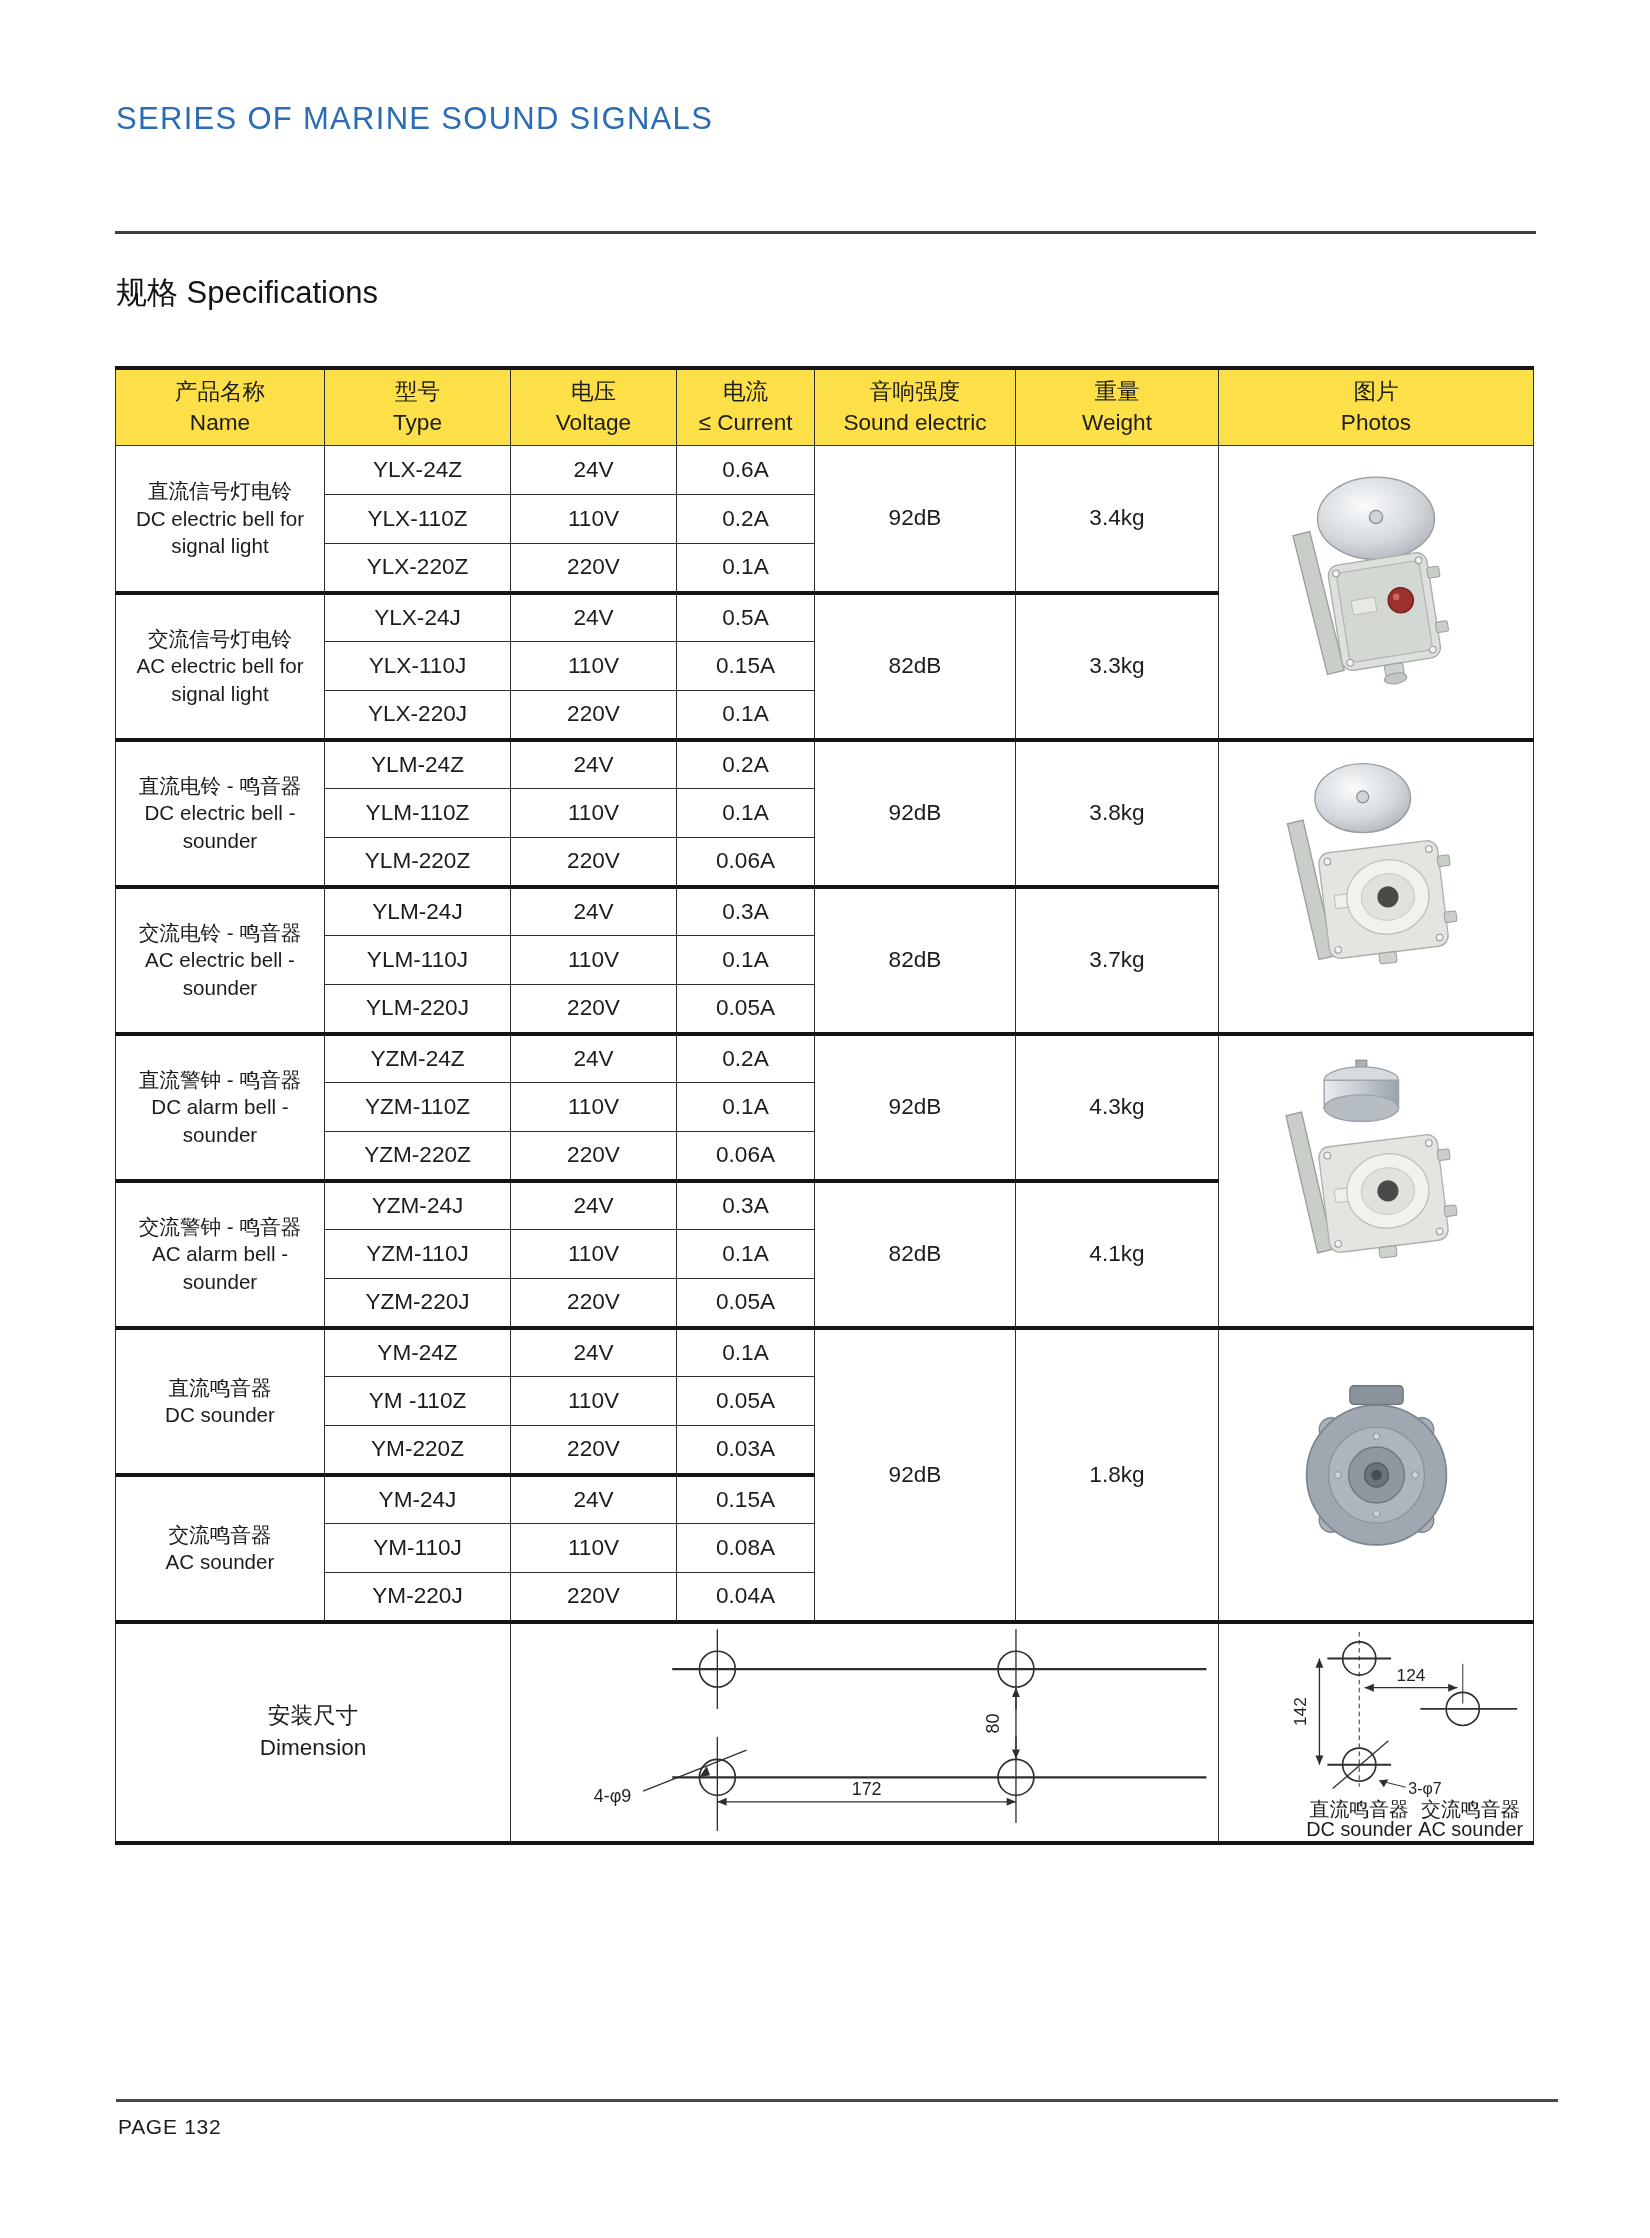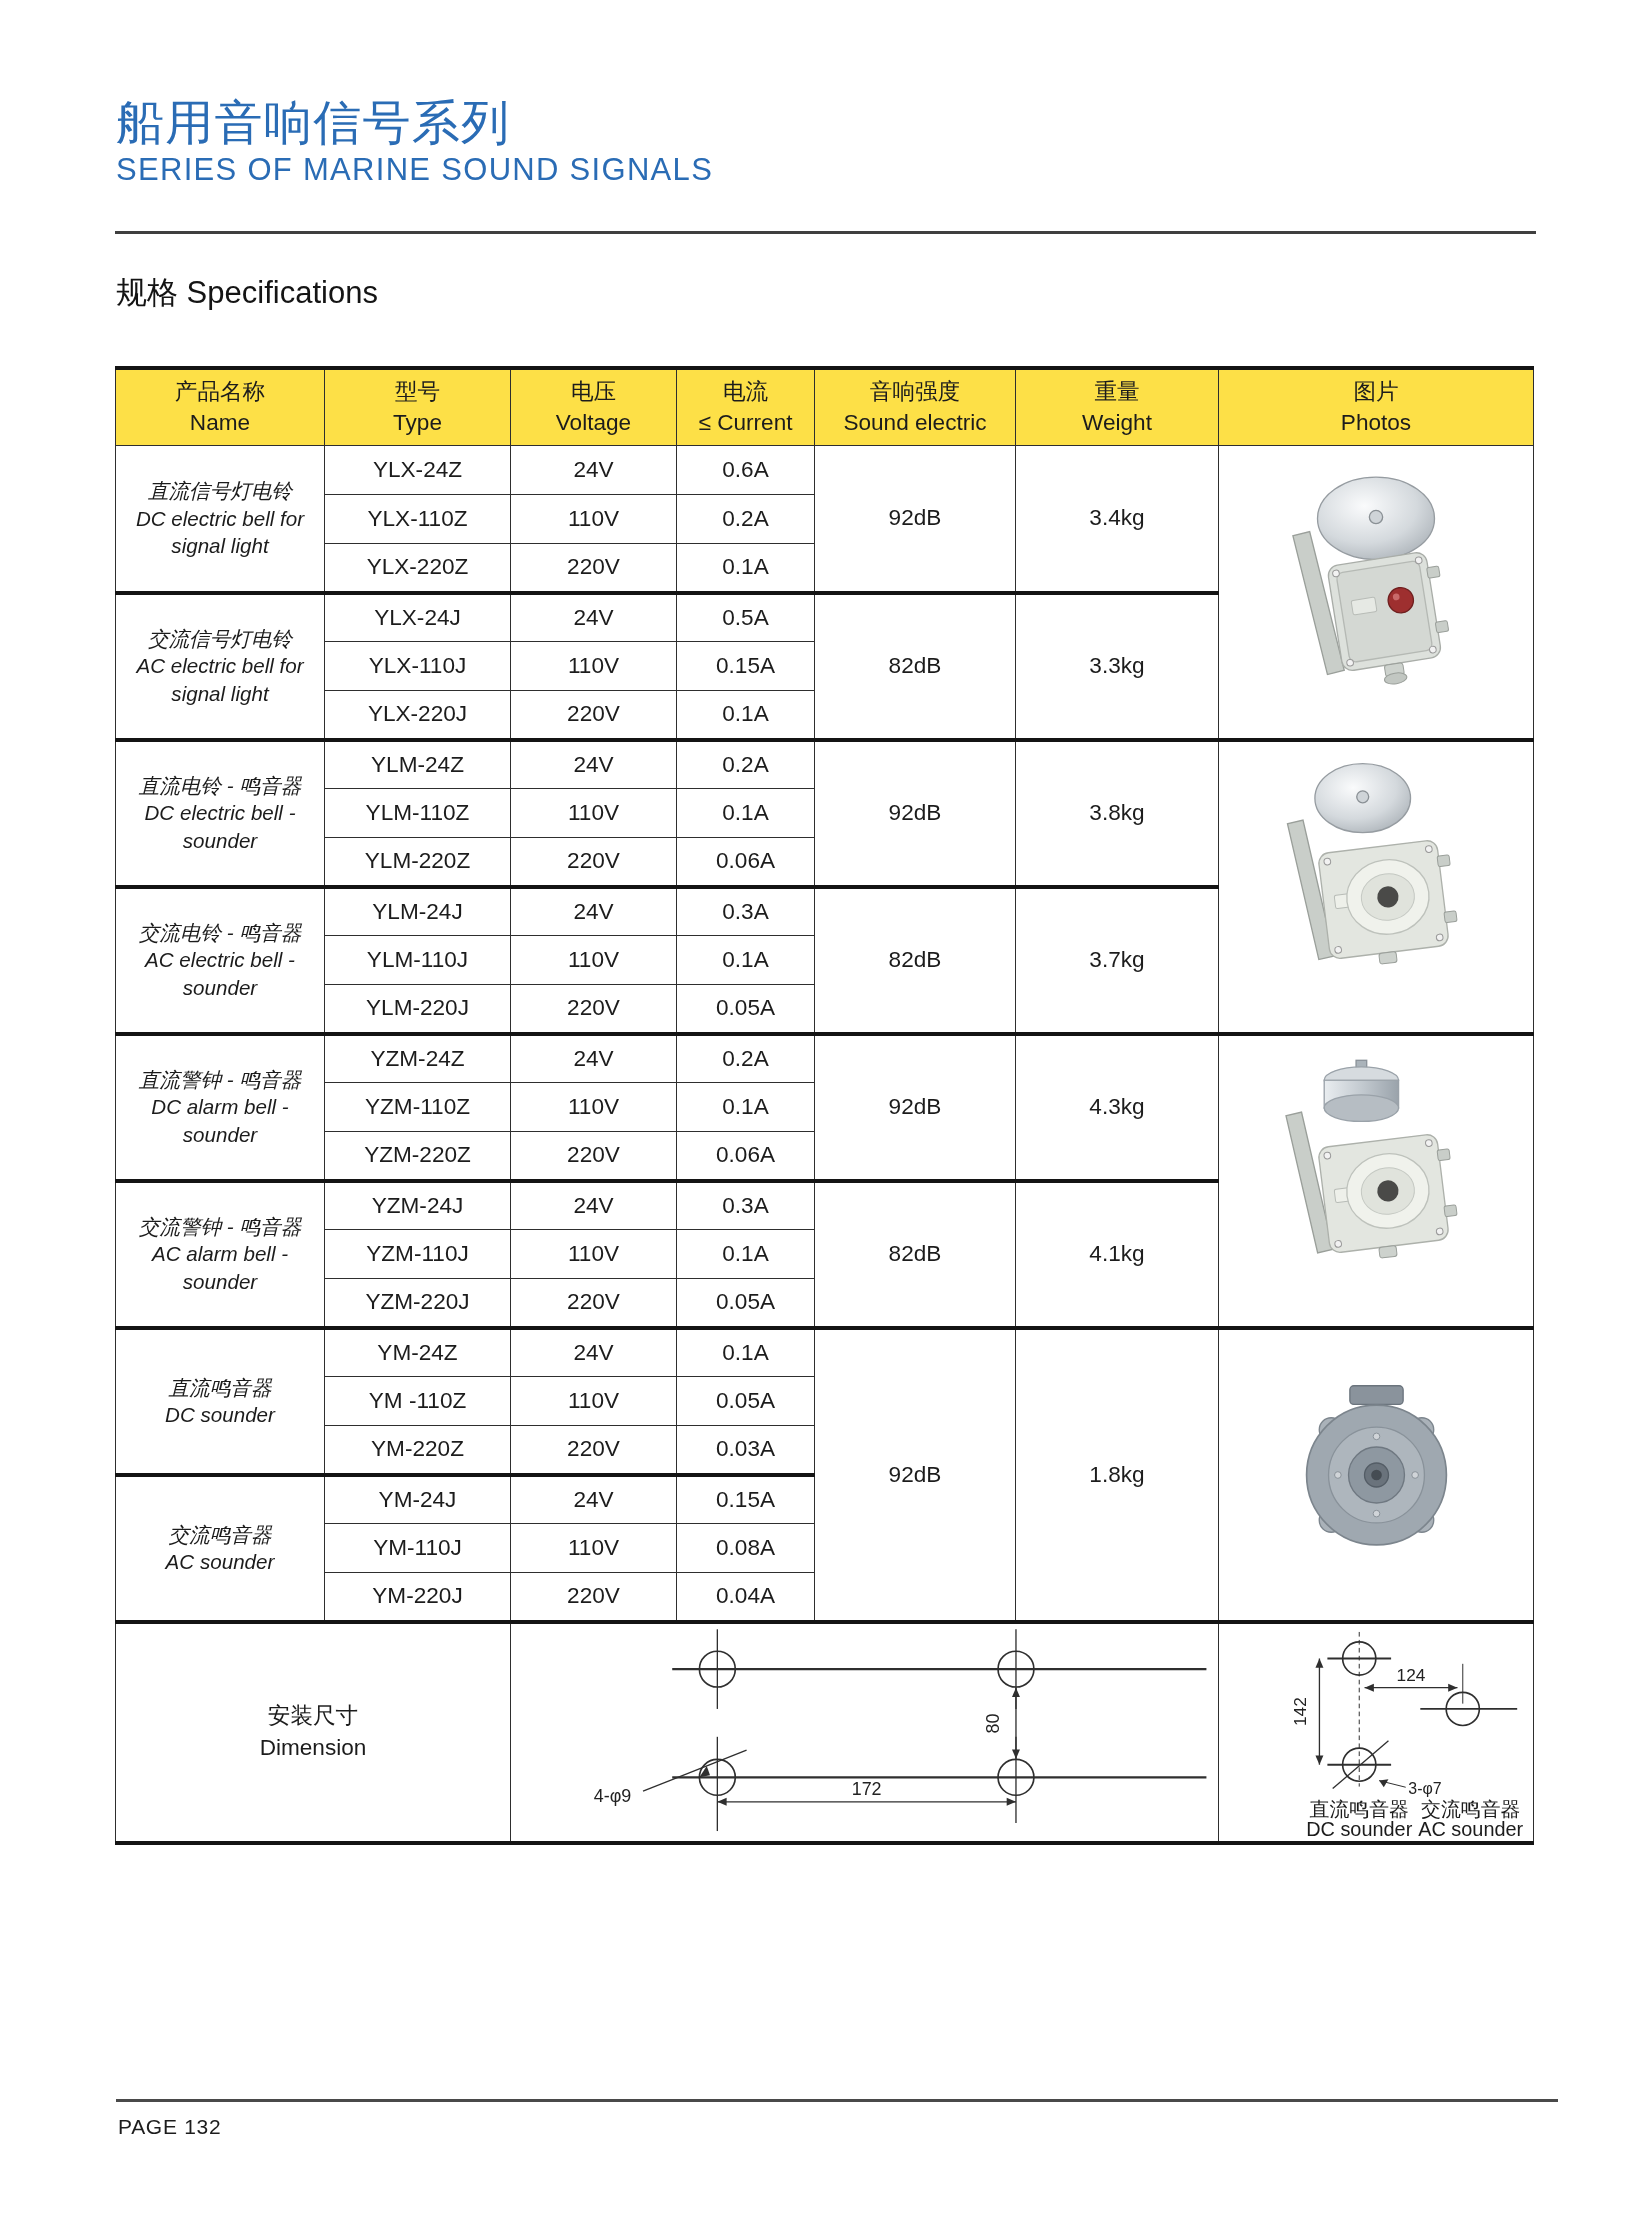--- a/index.html
+++ b/index.html
@@ -21,39 +21,38 @@
     border:1.3px solid #262626; border-top:4px solid #141414; border-bottom:4px solid #141414;
   }
   .spec th, .spec td {
     border:1.3px solid #2e2e2e; text-align:center; vertical-align:middle;
     padding:0; font-weight:normal; overflow:hidden;
   }
   .spec th { background:#fde047; font-size:22.6px; height:75px; }
   .spec th span { display:block; line-height:1.35; }
   tr.r { height:49px; }
   .spec td { font-size:22.6px; color:#1c1c1c; }
-  td.nm { font-size:20.6px; line-height:1.32; padding:6px 8px;font-style:italic; }
+  td.nm { font-size:20.6px; line-height:1.32; padding:6px 8px; }
   td.nm span { display:block; }
   td.bb { border-bottom-width:4px; border-bottom-color:#141414; }
   td.ph svg, td.dd svg { display:block; margin:0 auto; }
   tr.dimrow { height:221px; }
   td.dimlabel { font-size:22.6px; line-height:1.4; }
   td.dimlabel span { display:block; }
 
   
   .rule-bottom { position:absolute; left:116px; top:2099px; width:1442px; height:3.3px; background:#4a4a4a; }
   .footer-text { position:absolute; left:118px; top:2115px; font-size:21px; letter-spacing:0.7px; color:#1c1c1c; }
 </style>
 </head>
 <body>
 
 <div class="page">
 
   <div class="masthead">
-    <div class="t-zh">船用音响信号系列</div>
     <div class="t-en">SERIES OF MARINE SOUND SIGNALS</div>
   </div>
   <div class="rule-top"></div>
 
   <div class="sect-head">规格 Specifications</div>
 
   <table class="spec">
     <colgroup>
       <col style="width:209px">
         <col style="width:186px">

